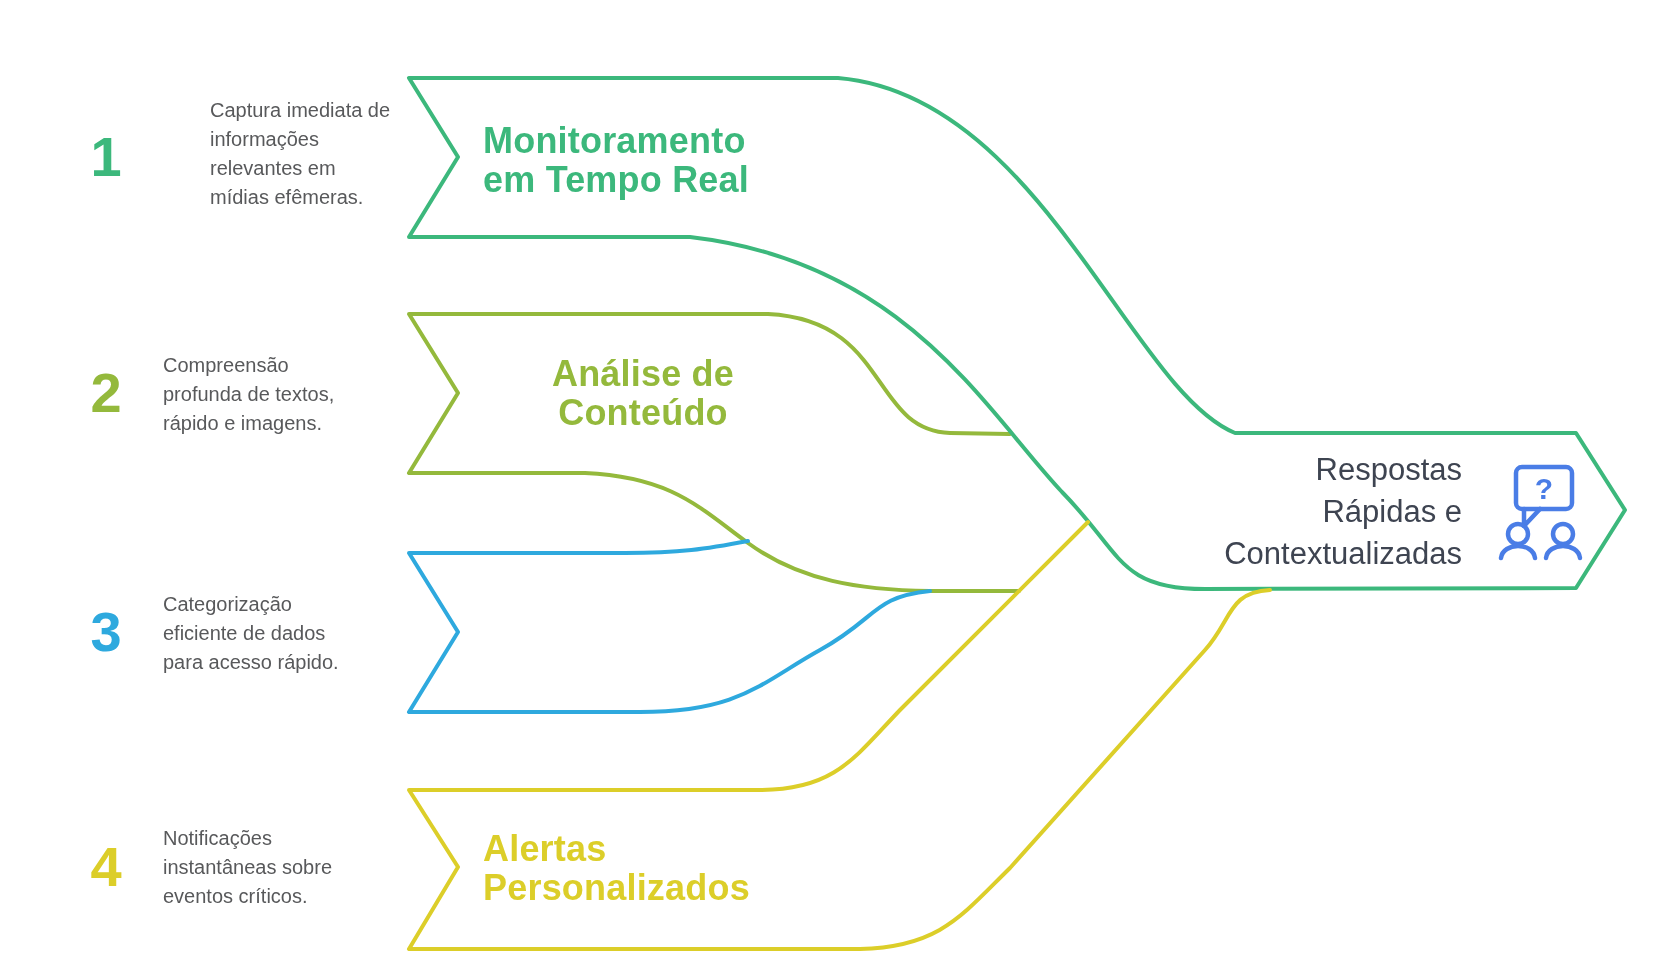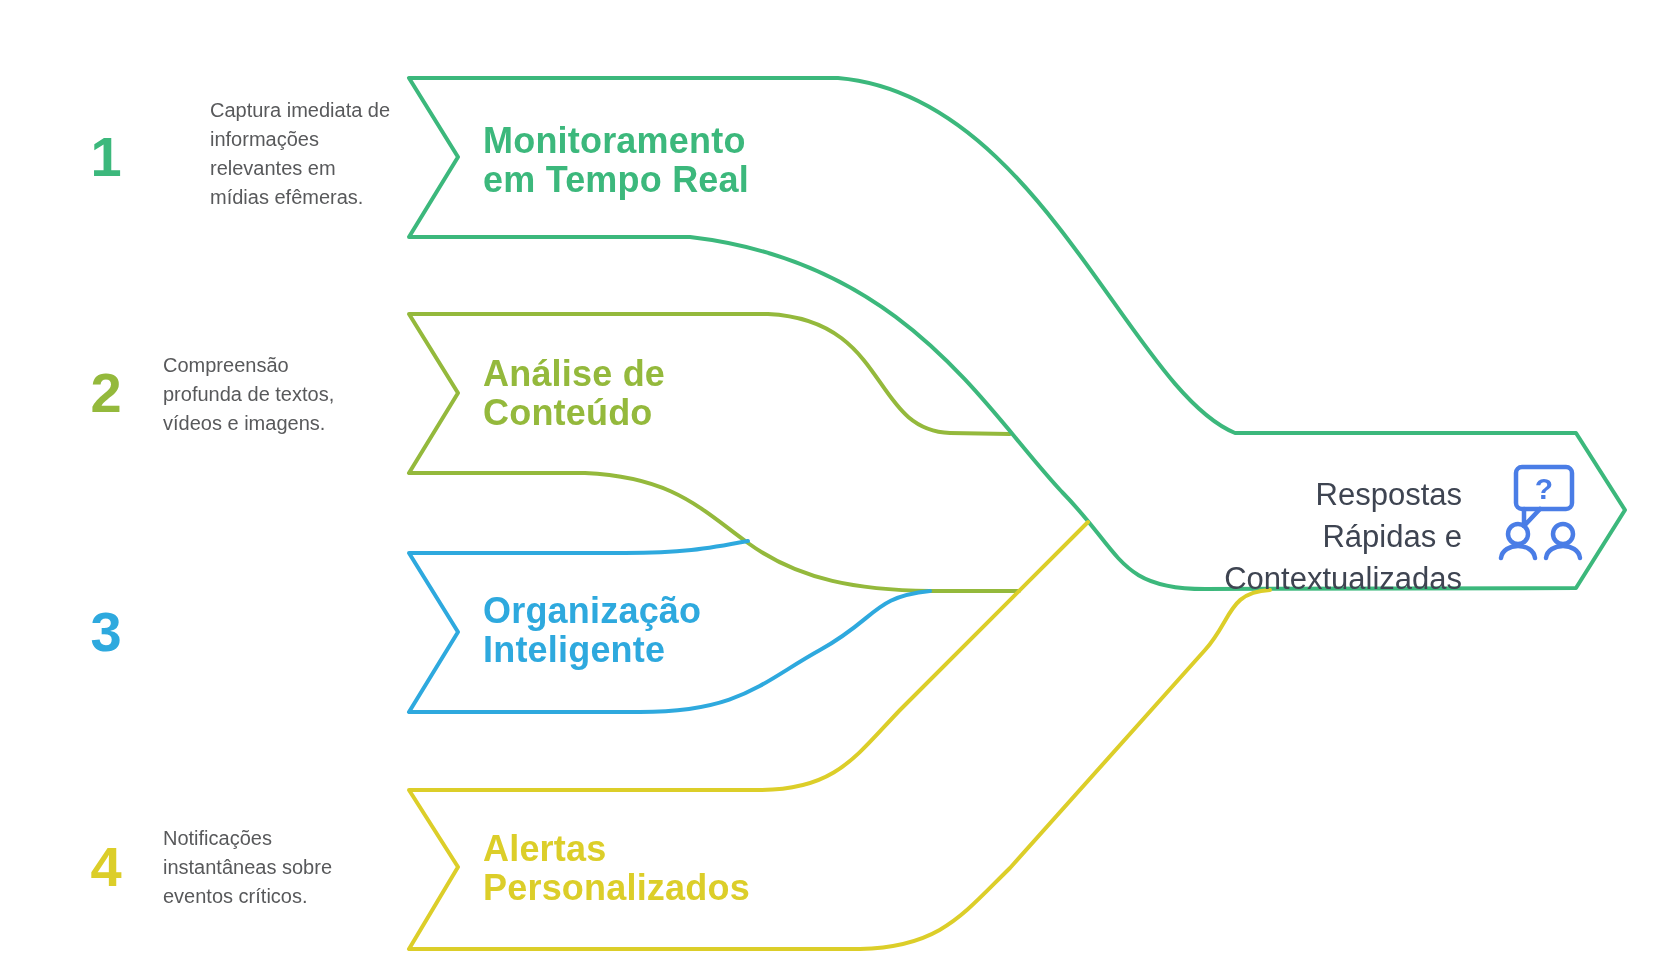--- a/index.html
+++ b/index.html
@@ -24,21 +24,21 @@
   }
   .icon-wrap{position:absolute;left:1494px;top:462px;width:92px;height:100px;}
   .icon-wrap svg{display:block;width:100%;height:100%;}
   .icon-wrap .st{fill:none;stroke:currentColor;stroke-width:4.5;stroke-linejoin:round;stroke-linecap:round;}
   .icon-q{font-family:"Liberation Sans","DejaVu Sans",sans-serif;font-size:30px;font-weight:bold;fill:currentColor;}
   
   #num-1{left:78px;top:129px;} #num-2{left:78px;top:365px;}
   #num-3{left:78px;top:604px;} #num-4{left:78px;top:839px;}
   #desc-1{left:163px;top:96px;margin-left:47px;} #desc-2{left:163px;top:351px;}
   #desc-3{left:163px;top:590px;} #desc-4{left:163px;top:824px;}
-  #label-1{left:483px;top:121px;} #label-2{left:483px;top:354px;}
+  #label-1{left:483px;top:121px;} #label-2{left:483px;top:354px;text-align:center;}
   #label-3{left:483px;top:591px;} #label-4{left:483px;top:829px;}
   #result{right:218px;top:449px;}
 </style>
 </head>
 <body>
 
 <div class="canvas">
 
   <svg class="art" viewBox="0 0 1680 980">
 
@@ -55,36 +55,37 @@
   <div class="abs step-desc" id="desc-1">Captura imediata de
 informações
 relevantes em
 mídias efêmeras.</div>
   <div class="abs step-label" id="label-1" style="color: rgb(60, 184, 124);">Monitoramento
 em Tempo Real</div>
 
   <div class="abs step-number" id="num-2" style="color: rgb(148, 185, 60);">2</div>
   <div class="abs step-desc" id="desc-2">Compreensão
 profunda de textos,
-vídeos e imagens.</div>
+rápido e imagens.</div>
   <div class="abs step-label" id="label-2" style="color: rgb(148, 185, 60);">Análise de
 Conteúdo</div>
 
   <div class="abs step-number" id="num-3" style="color: rgb(46, 169, 222);">3</div>
-  <div class="abs step-label" id="label-3" style="color: rgb(46, 169, 222);">Organização
-Inteligente</div>
+  <div class="abs step-desc" id="desc-3">Categorização
+eficiente de dados
+para acesso rápido.</div>
 
   <div class="abs step-number" id="num-4" style="color: rgb(220, 206, 41);">4</div>
   <div class="abs step-desc" id="desc-4">Notificações
 instantâneas sobre
 eventos críticos.</div>
   <div class="abs step-label" id="label-4" style="color: rgb(220, 206, 41);">Alertas
 Personalizados</div>
 
-  <div class="abs result-label" id="result" style="color: rgb(62, 68, 81); margin-top: 25px;">Respostas
+  <div class="abs result-label" id="result" style="color: rgb(62, 68, 81);">Respostas
 Rápidas e
 Contextualizadas</div>
 
   <div class="icon-wrap" style="color: rgb(74, 125, 230);">
     <svg viewBox="0 0 92 100">
       <rect class="st" x="22" y="5" width="56" height="42" rx="6"></rect>
       <path class="st" d="M 30,47 L 30,64 L 46,47"></path>
       <text class="icon-q" x="50" y="37" text-anchor="middle">?</text>
       <circle class="st" cx="24" cy="72" r="10"></circle>
       <path class="st" d="M 7,96 C 9,80 39,80 41,96"></path>

